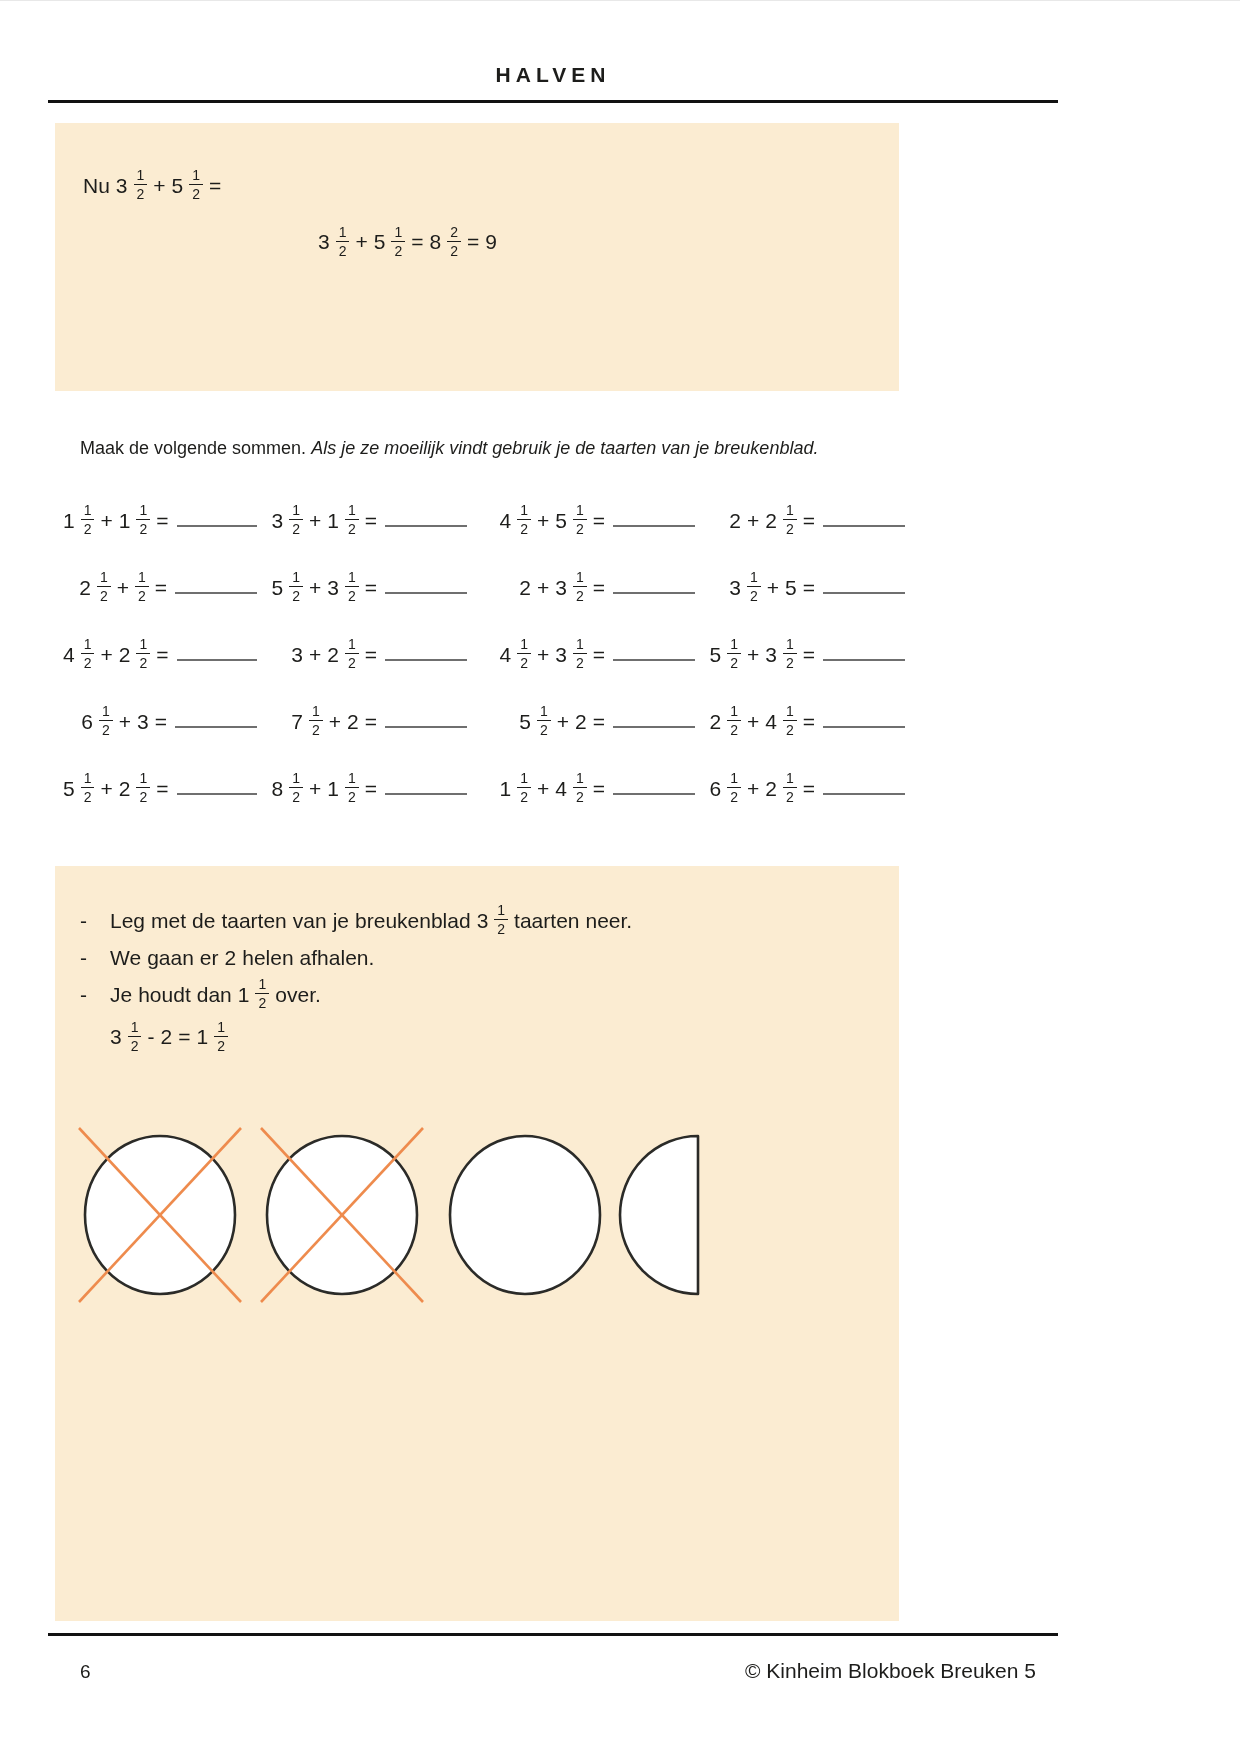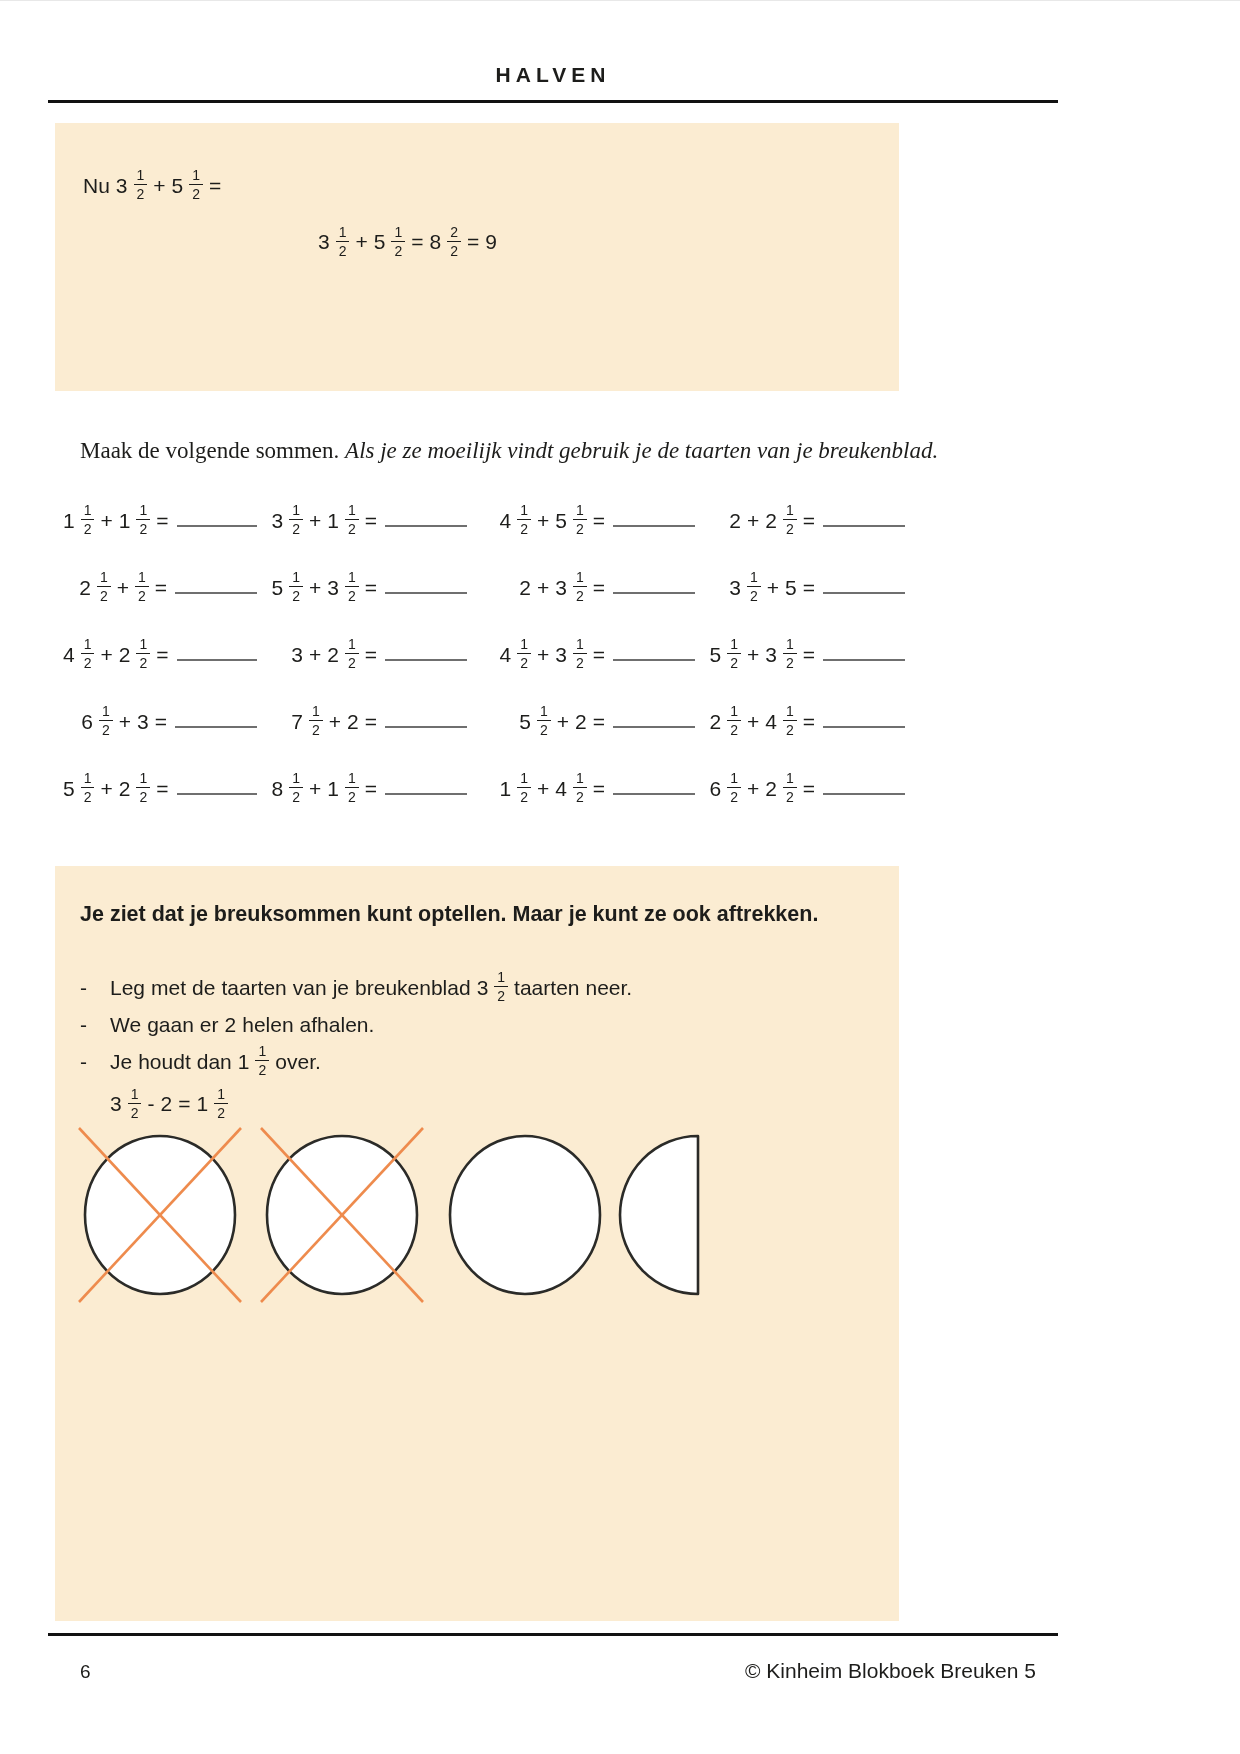--- a/index.html
+++ b/index.html
@@ -17,21 +17,21 @@
 
   .cream-box{position:absolute;left:55px;width:844px;background:#fbecd2;box-sizing:border-box;}
   .box-example{top:122px;height:268px;padding:44px 0 0 25px;}
   .box-subtract{top:865px;height:755px;padding:36px 0 0 25px;}
 
   .ex-row{display:flex;font-size:21px;}
   .ex-intro{width:210px;line-height:33px;}
   .ex-table{display:grid;grid-template-columns:210px auto;line-height:33px;}
   .ex-eq{margin-left:235px;margin-top:24px;font-size:21px;}
 
-  .instruction{position:absolute;top:437px;left:80px;font-size:23px;font-family:Liberation Serif, serif;}
+  .instruction{position:absolute;top:437px;left:80px;font-size:18px;}
   .instruction .it{font-style:italic;}
 
   .problems{
     position:absolute;top:486px;left:60px;font-size:21px;
     display:grid;grid-template-columns:197px 210px 228px 210px;grid-auto-rows:67px;
   }
   .prob{display:flex;justify-content:flex-end;align-items:center;}
   .expr{text-align:right;white-space:nowrap;}
   .blank{
     display:inline-block;width:82px;height:14px;border-bottom:2.5px solid #6f6f6f;
@@ -276,21 +276,20 @@
             <span class="den">2</span>
           </span><span class="tok">+</span><span class="tok">2</span><span class="frac">
             <span class="num">1</span>
             <span class="den">2</span>
           </span><span class="tok">=</span></span>
         <span class="blank"></span>
       </div>
     </div>
 
   <div class="cream-box box-subtract">
-    <div class="sub-heading">Je ziet dat je breuksommen kunt optellen. Maar je kunt ze ook aftrekken.</div>
     <div id="bullets">
         <div class="bullet">
           <span class="dash">-</span>
           <span><span class="tok">Leg</span><span class="tok">met</span><span class="tok">de</span><span class="tok">taarten</span><span class="tok">van</span><span class="tok">je</span><span class="tok">breukenblad</span><span class="tok">3</span><span class="frac">
               <span class="num">1</span>
               <span class="den">2</span>
             </span><span class="tok">taarten</span><span class="tok">neer.</span></span>
         </div>
         <div class="bullet">
           <span class="dash">-</span>

